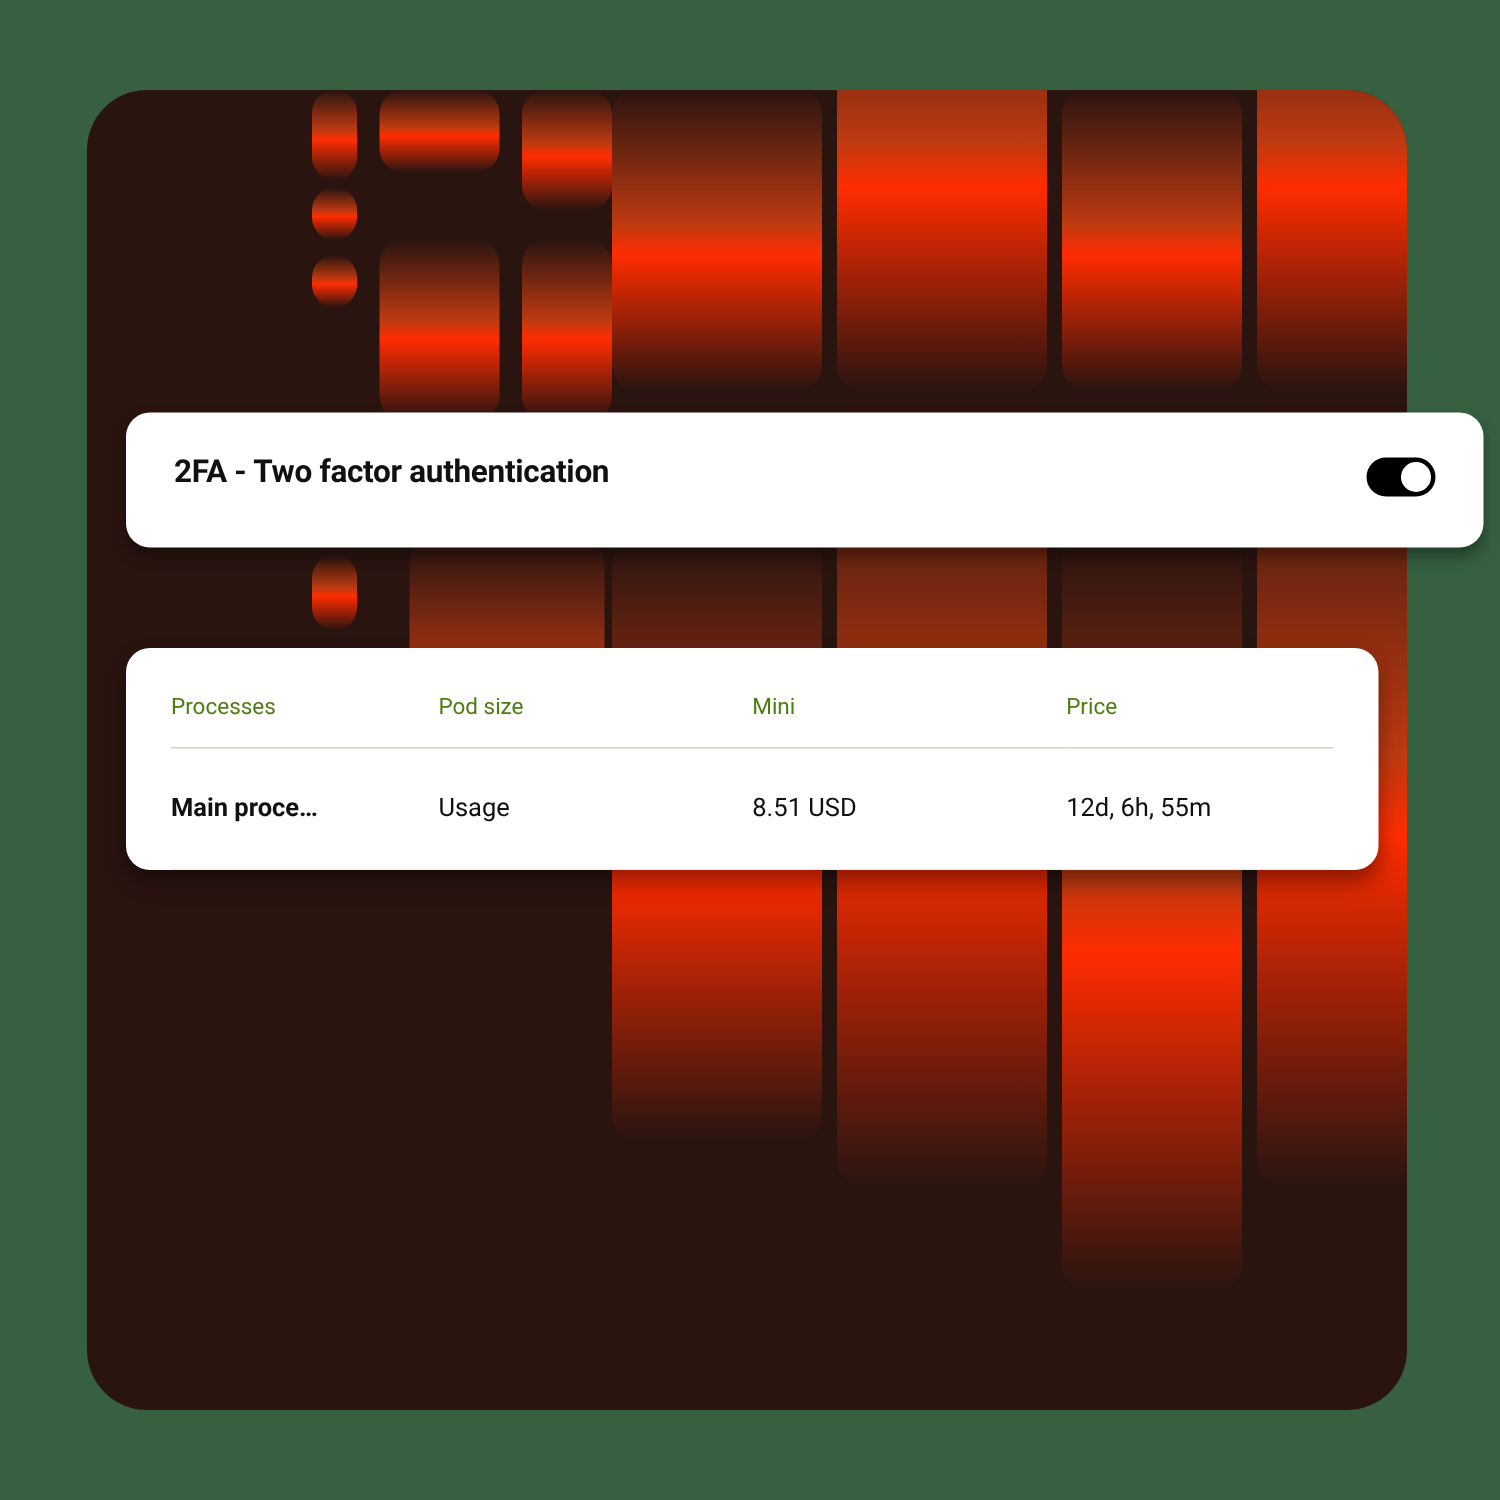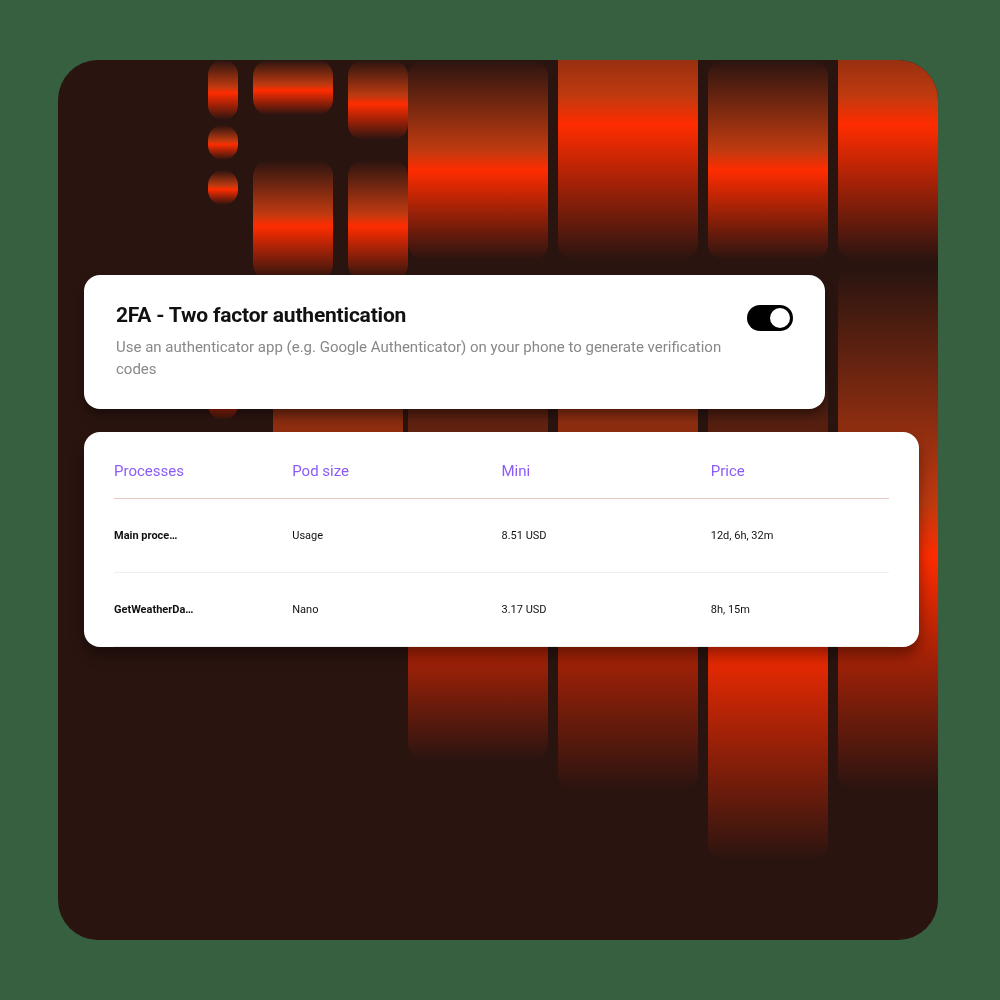--- a/index.html
+++ b/index.html
@@ -28,21 +28,21 @@
     position: absolute;
     border-radius: 16px;
     background: linear-gradient(180deg, #2a1410 0%, #bf3a10 45%, #ff2c00 55%, #2a1410 100%);
   }
 
   
   .card-2fa {
     position: absolute;
     top: 275px;
     left: 84px;
-    width: 741px;
+    width: 905px;
     background: #fff;
     border-radius: 16px;
     box-shadow: 0 6px 10px rgba(0,0,0,0.35);
     padding: 28px 32px;
     display: flex;
     align-items: flex-start;
     justify-content: space-between;
   }
   .card-2fa .left { flex: 1; padding-right: 24px; }
   .card-2fa h2 {
@@ -98,26 +98,26 @@
   }
   .tbl col.c1 { width: 23%; }
   .tbl col.c2 { width: 27%; }
   .tbl col.c3 { width: 27%; }
   .tbl col.c4 { width: 23%; }
 
   .tbl th {
     text-align: left;
     font-weight: 400;
     font-size: 15px;
-    color: #8b5cf6;
+    color: #4d7c0f;
     padding: 20px 0 18px 0;
     border-bottom: 1px solid #e8c9c2;
   }
   .tbl td {
-    font-size: 11px;
+    font-size: 17px;
     color: #111;
     padding: 30px 0;
     border-bottom: 1px solid #eee;
     white-space: nowrap;
     overflow: hidden;
     text-overflow: ellipsis;
   }
   .tbl td.proc { font-weight: 700; padding-right: 20px; }
 </style>
 </head>
@@ -147,21 +147,20 @@
   <div class="blk" style="left:650px; top:0px;   width:120px; height:200px;"></div>
   <div class="blk" style="left:650px; top:300px; width:120px; height:500px;"></div>
 
   <div class="blk" style="left:780px; top:-100px;width:140px; height:300px;"></div>
   <div class="blk" style="left:780px; top:210px; width:140px; height:520px;"></div>
 </div>
 
 <div class="card-2fa">
   <div class="left">
     <h2>2FA - Two factor authentication</h2>
-    <p>Use an authenticator app (e.g. Google Authenticator) on your phone to generate verification codes</p>
   </div>
   <div class="toggle">
     <div class="knob"></div>
   </div>
 </div>
 
 <div class="card-table">
   <table class="tbl">
     <colgroup>
       <col class="c1">
@@ -175,23 +174,17 @@
         <th>Pod size</th>
         <th>Mini</th>
         <th>Price</th>
       </tr>
     </thead>
     <tbody>
       <tr>
         <td class="proc">Main proce…</td>
         <td>Usage</td>
         <td>8.51 USD</td>
-        <td>12d, 6h, 32m</td>
-      </tr>
-      <tr>
-        <td class="proc">GetWeatherDa…</td>
-        <td>Nano</td>
-        <td>3.17 USD</td>
-        <td>8h, 15m</td>
+        <td>12d, 6h, 55m</td>
       </tr>
     </tbody>
   </table>
 </div>
 
 </body></html>

